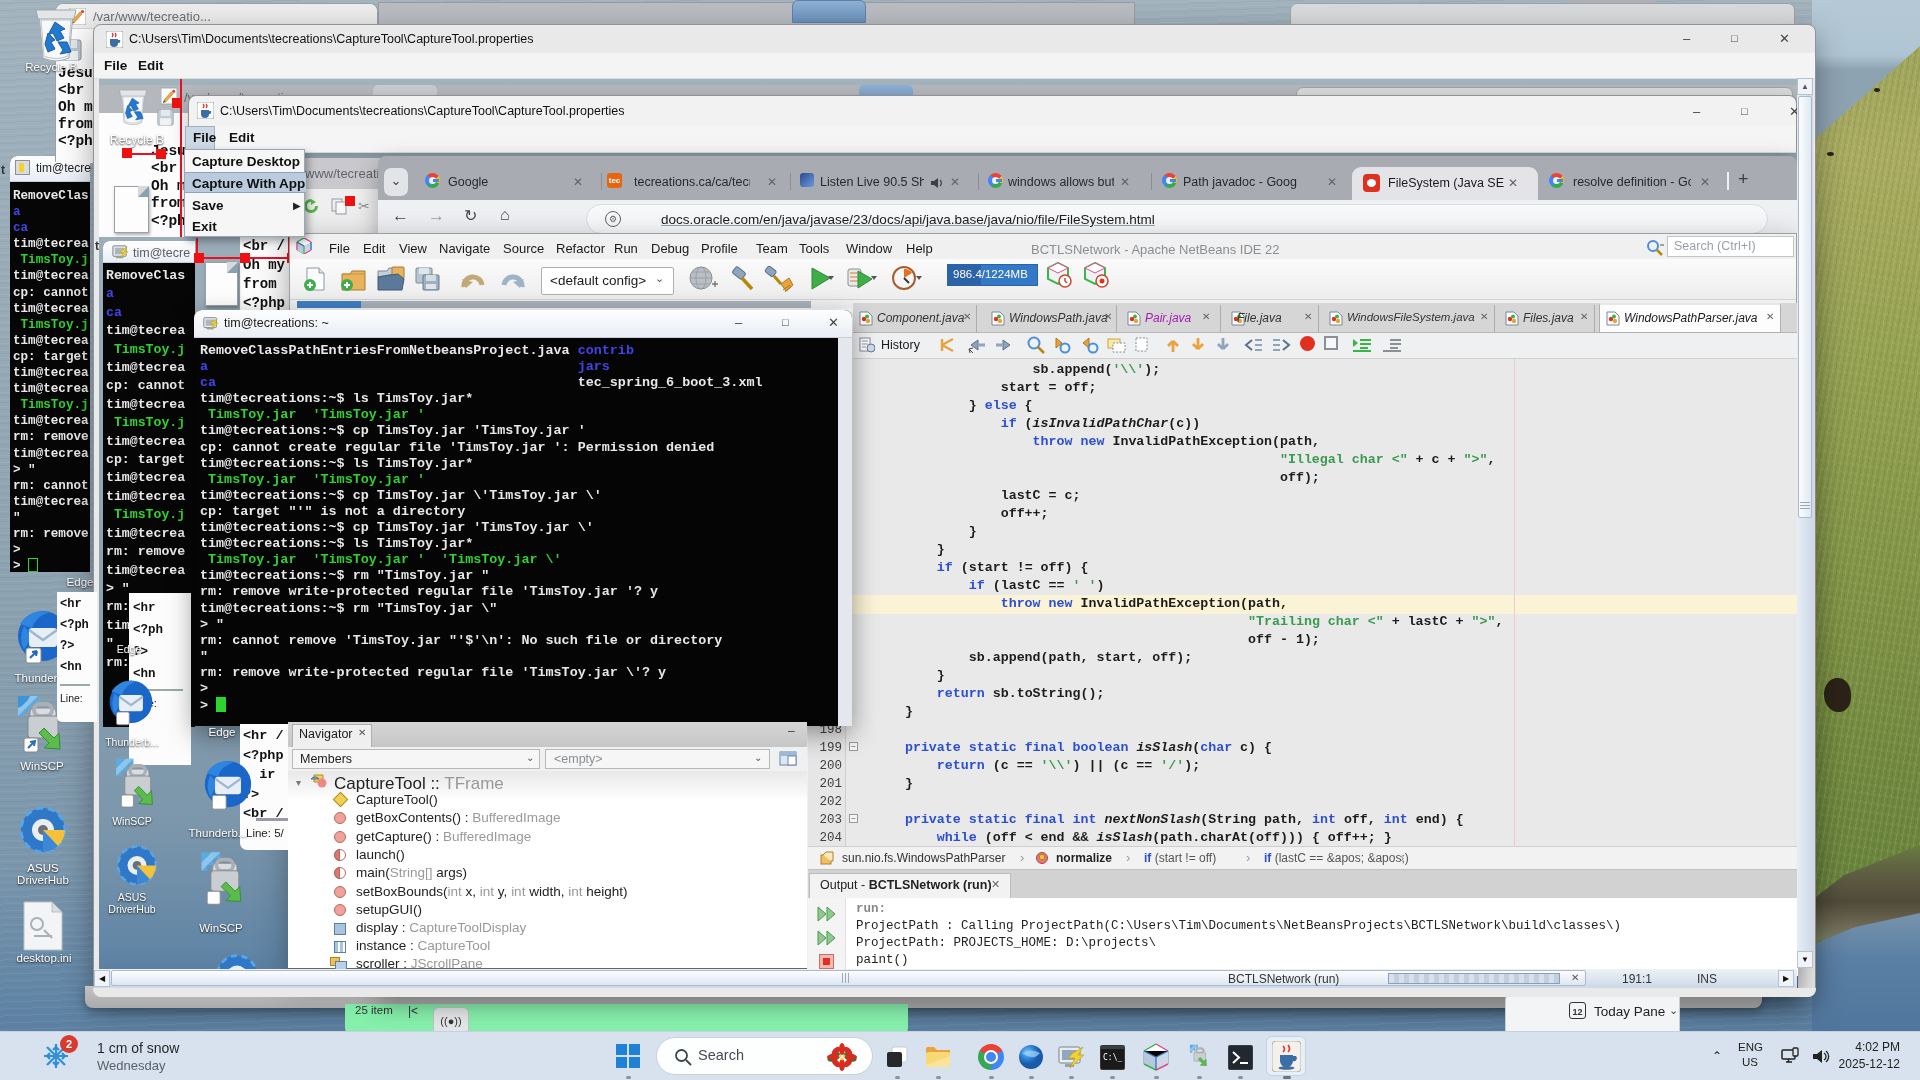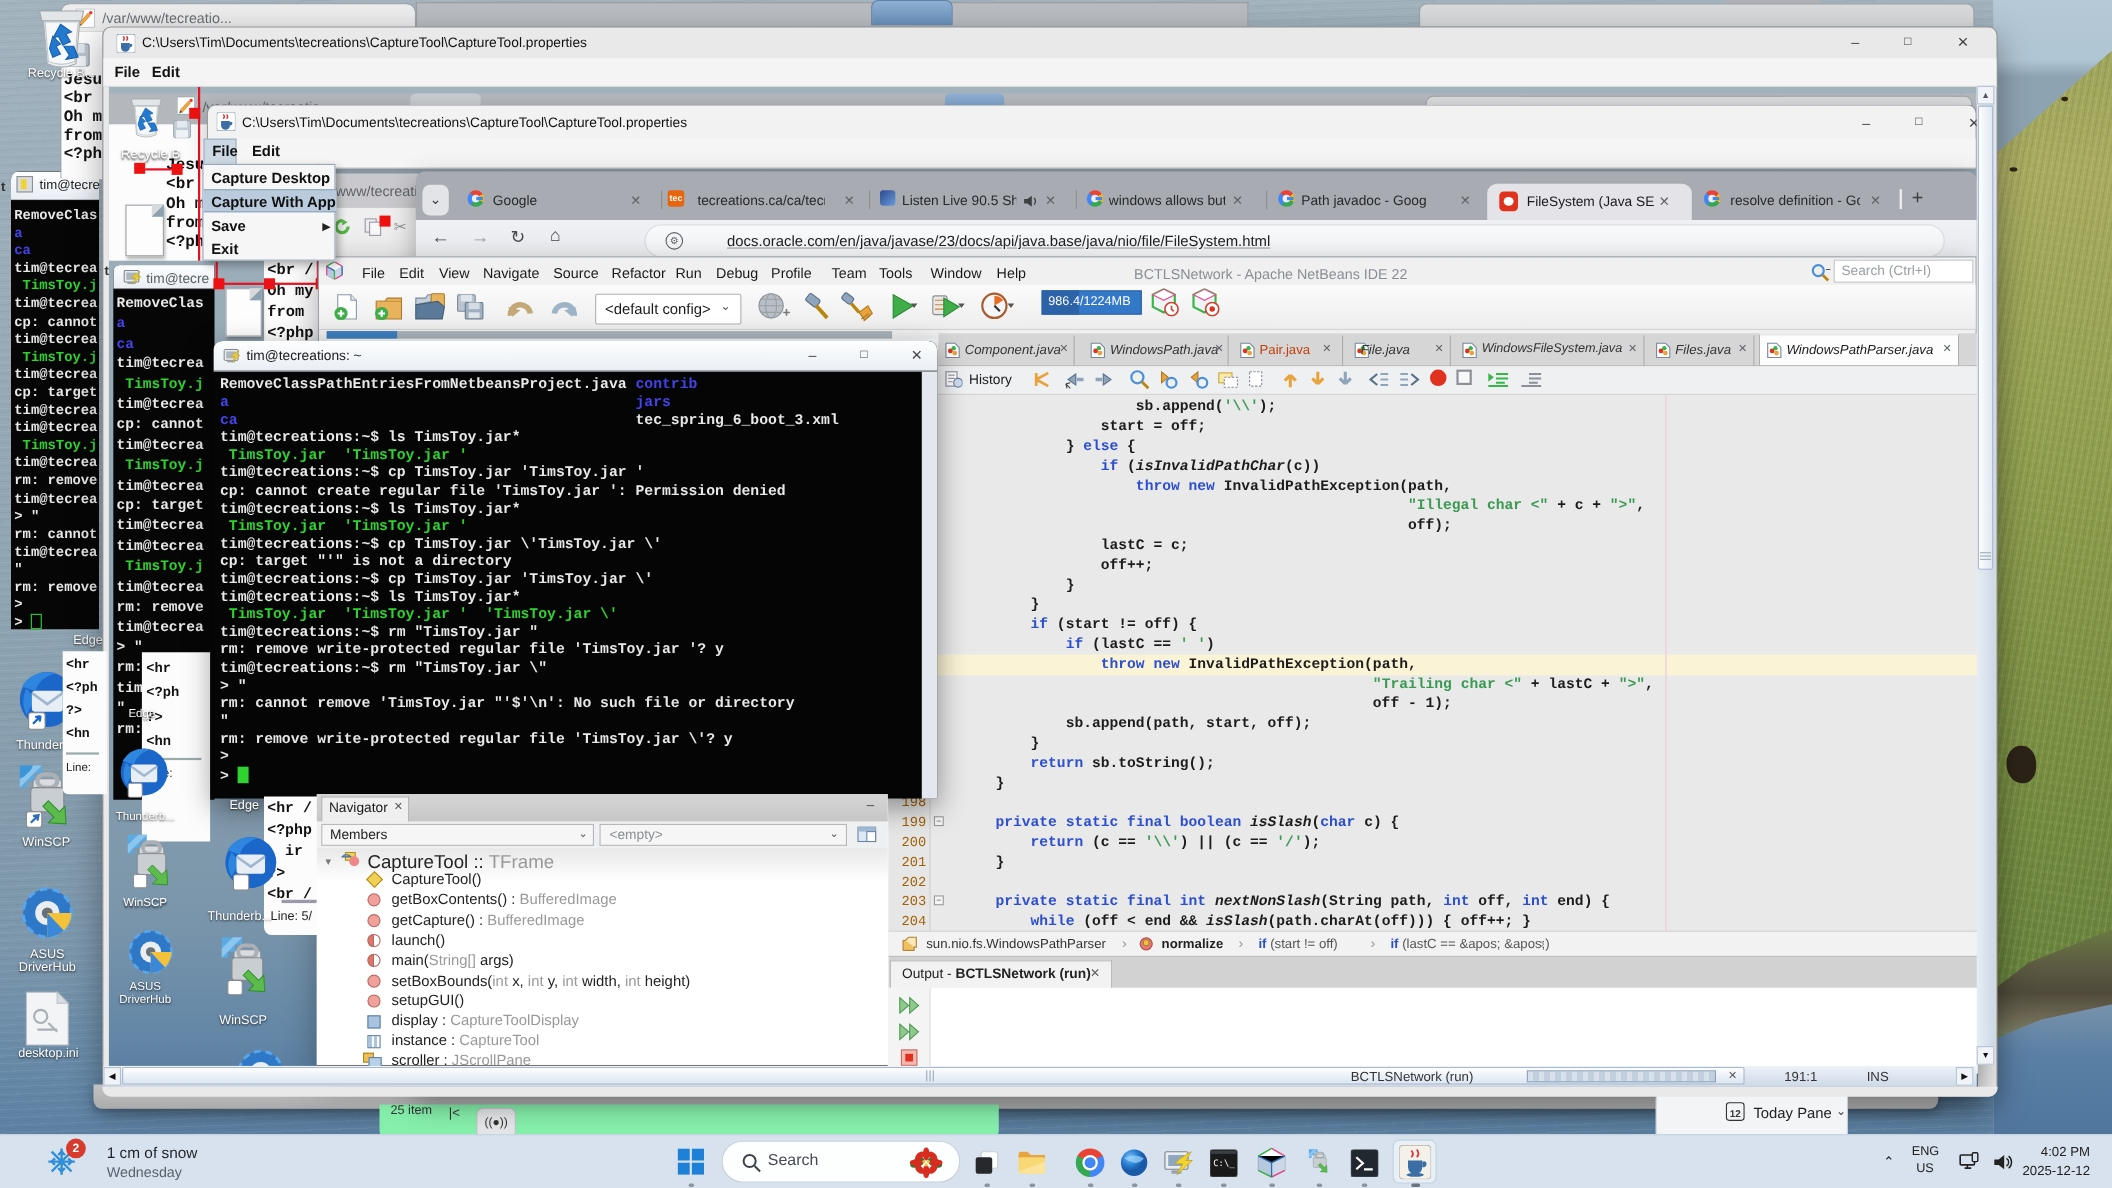--- a/index.html
+++ b/index.html
@@ -588,21 +588,21 @@
   <span class="abs" style="left:24px;top:6px;font-size:12px;font-style:italic;color:#333">WindowsPath.java</span>
   <span class="tabx abs" style="left:119px;top:6px;font-size:10px">✕</span>
  </div>
  <div class="abs" style="left:831px;top:71px;width:100px;height:28px;border-right:1px solid #adadad">
   <svg class="abs" style="left:6px;top:6px" width="14" height="15" viewBox="0 0 14 15">
         <path d="M1 1 L9 1 L13 5 L13 14 L1 14 Z" fill="#fff" stroke="#789"></path>
         <circle cx="5" cy="8" r="2.2" fill="#e0301e"></circle>
         <circle cx="9" cy="10" r="2.2" fill="#e8a33c"></circle>
         <circle cx="8" cy="5.5" r="2" fill="#39b54a"></circle>
       </svg>
-  <span class="abs" style="left:24px;top:6px;font-size:12px;color:#c2410c">Pair.java</span>
+  <span class="abs" style="left:24px;top:6px;font-size:12px;font-style:italic;color:#a21caf">Pair.java</span>
   <span class="tabx abs" style="left:81px;top:6px;font-size:10px">✕</span>
  </div>
  <div class="abs" style="left:935px;top:71px;width:94px;height:28px;border-right:1px solid #adadad">
   <svg class="abs" style="left:6px;top:6px" width="14" height="15" viewBox="0 0 14 15">
         <path d="M1 1 L9 1 L13 5 L13 14 L1 14 Z" fill="#fff" stroke="#789"></path>
         <circle cx="5" cy="8" r="2.2" fill="#e0301e"></circle>
         <circle cx="9" cy="10" r="2.2" fill="#e8a33c"></circle>
         <circle cx="8" cy="5.5" r="2" fill="#39b54a"></circle>
       </svg>
   <span class="abs" style="left:12px;top:6px;font-size:12px;font-style:italic;color:#333">File.java</span>
@@ -700,21 +700,21 @@
       <path d="M3 4 l5 4 -5 4 Z" fill="#39b54a"></path>
       <path d="M10 5 h11 M10 9 h11 M10 13 h8 M3 16 h18" stroke="#39b54a" stroke-width="1.8"></path>
     </svg>
  <svg class="abs" style="left:1090px;top:101px" width="24" height="20" viewBox="0 0 24 20">
       <path d="M10 5 h11 M10 9 h11 M10 13 h8 M3 16 h18" stroke="#8a9096" stroke-width="1.8"></path>
     </svg>
 
  <div class="abs" style="left:518px;top:125px;width:990px;height:487px;background:#e9e9e9"></div>
 
  <div class="abs" style="left:518px;top:125px;width:38px;height:487px;background:#e6e6e6;border-right:1px solid #cfcfcf"></div>
- <div class="abs pre" style="left:520px;top:487px;width:32px;font-size:12.5px;line-height:18px;color:#a16207;text-align:right">198
+ <div class="abs pre" style="left:520px;top:487px;width:32px;font-size:12.5px;line-height:18px;color:#404040;text-align:right">198
 199
 200
 201
 202
 203
 204</div>
  <span class="abs" style="left:559px;top:508px;width:9px;height:9px;border:1px solid #999;background:#f4f4f4;font-size:8px;line-height:7px;text-align:center;color:#555">−</span>
  <span class="abs" style="left:559px;top:580px;width:9px;height:9px;border:1px solid #999;background:#f4f4f4;font-size:8px;line-height:7px;text-align:center;color:#555">−</span>
 
  <div class="abs" style="left:556px;top:361px;width:952px;height:19px;background:#fbf3d6"></div>
@@ -748,20 +748,24 @@
  <div class="abs" style="left:518px;top:664px;width:990px;height:78px;background:#fff">
   <div class="abs" style="left:0;top:0;width:38px;height:78px;background:#f4f4f4;border-right:1px solid #e0e0e0"></div>
   <svg class="abs" style="left:7px;top:6px" width="24" height="20" viewBox="0 0 24 20">
         <path d="M3 3 l8 7 -8 7 Z M12 3 l8 7 -8 7 Z" fill="#8fc98f" stroke="#4a9a4a"></path>
       </svg>
   <svg class="abs" style="left:7px;top:30px" width="24" height="20" viewBox="0 0 24 20">
         <path d="M3 3 l8 7 -8 7 Z M12 3 l8 7 -8 7 Z" fill="#8fc98f" stroke="#4a9a4a"></path>
       </svg>
   <span class="abs" style="left:11px;top:56px;width:15px;height:15px;background:#f4b8b0;border:1px solid #c87068"></span>
   <span class="abs" style="left:15px;top:60px;width:7px;height:7px;background:#e0301e"></span>
+  <div class="abs pre" style="left:48px;top:3px;font-size:12.5px;line-height:17px;color:#222"><span style="color:#888;font-weight:700">run:</span>
+ProjectPath : Calling ProjectPath(C:\Users\Tim\Documents\NetBeansProjects\BCTLSNetwork\build\classes\)
+ProjectPath: PROJECTS_HOME: D:\projects\
+paint()</div>
  </div>
 
  <div class="abs" style="left:7px;top:67px;width:514px;height:7px;background:#a9b2ba"></div>
  <div class="abs" style="left:7px;top:67px;width:64px;height:7px;background:#3f7fc0"></div>
  <div class="abs" style="left:7px;top:74px;width:556px;height:4px;background:#f5f7fa"></div>
 </div>
 
 <div class="abs" style="left:194px;top:310px;width:658px;height:416px;background:#050505;border-radius:8px 8px 0 0;box-shadow:0 8px 26px rgba(0,0,0,.4)">
  <div class="abs termtitle" style="left:0;top:0;width:658px;height:28px;border-radius:8px 8px 0 0">
   <svg class="abs" style="left:8px;top:5px" width="18" height="18" viewBox="0 0 20 20">

